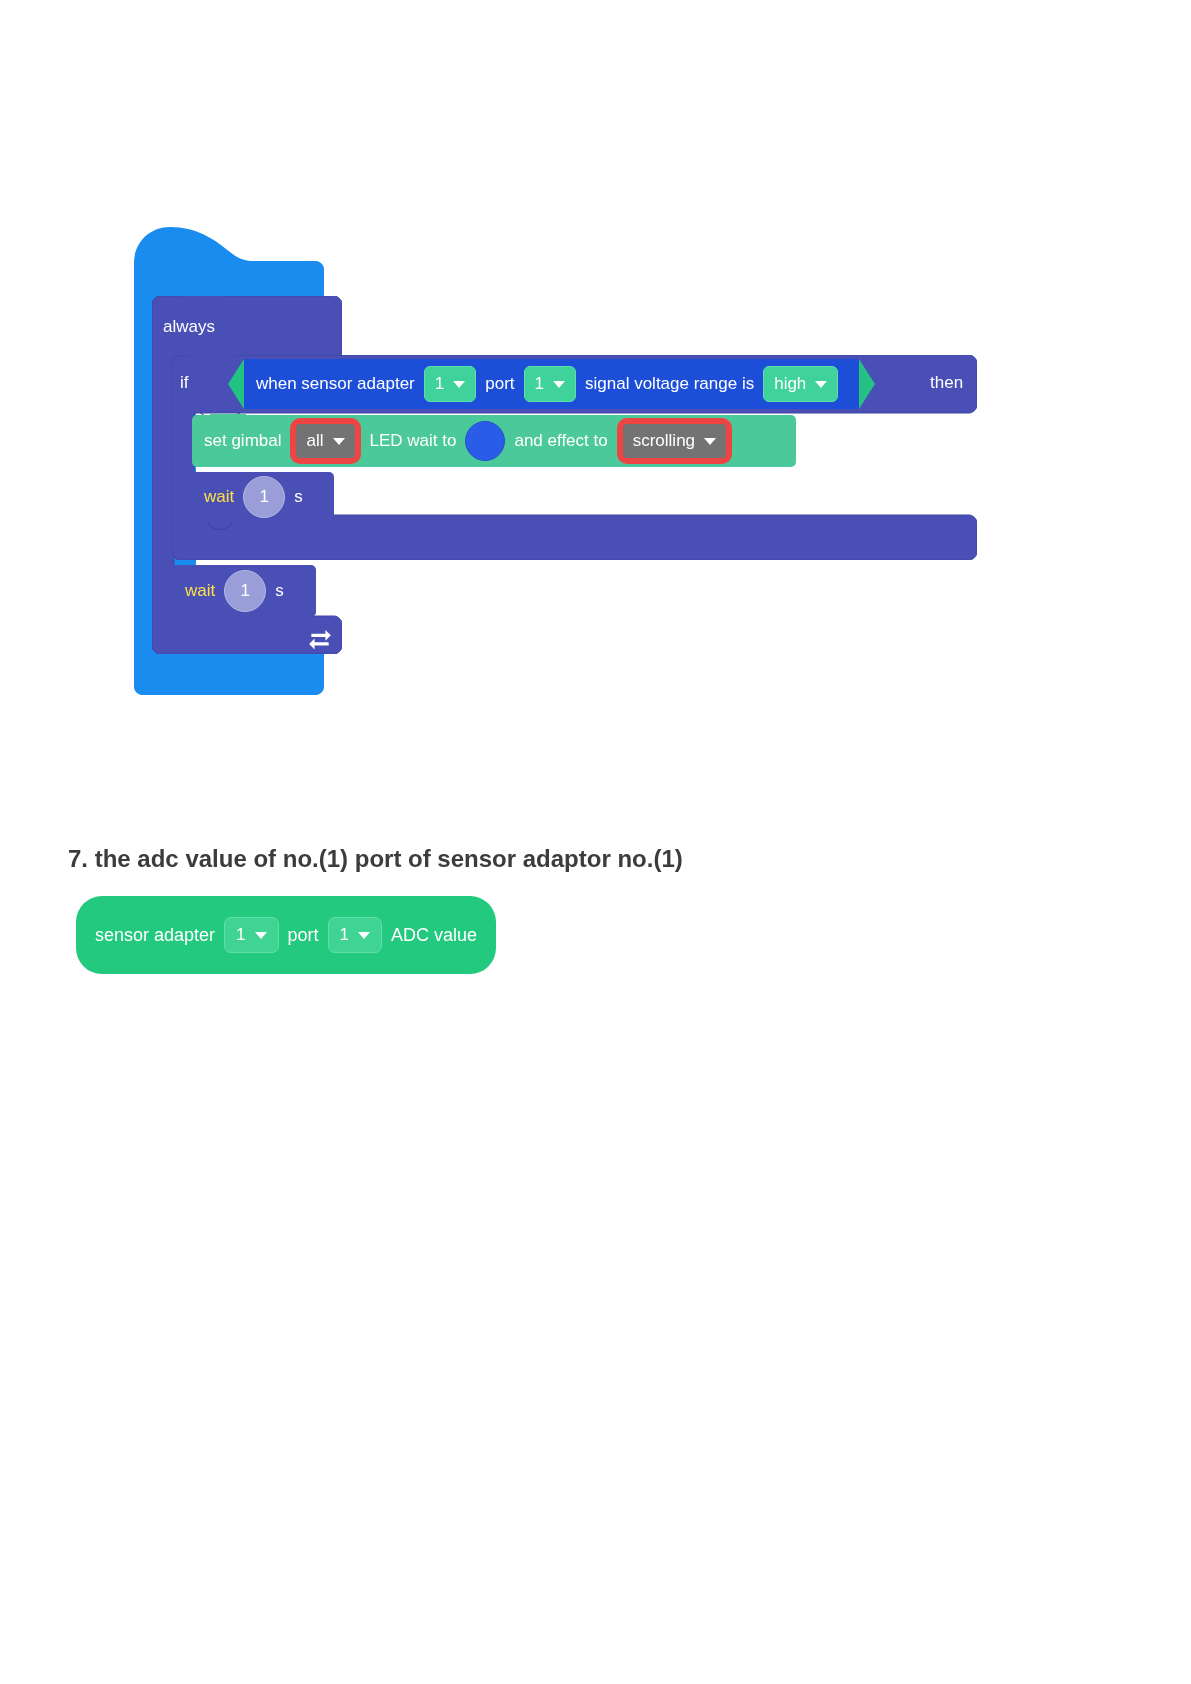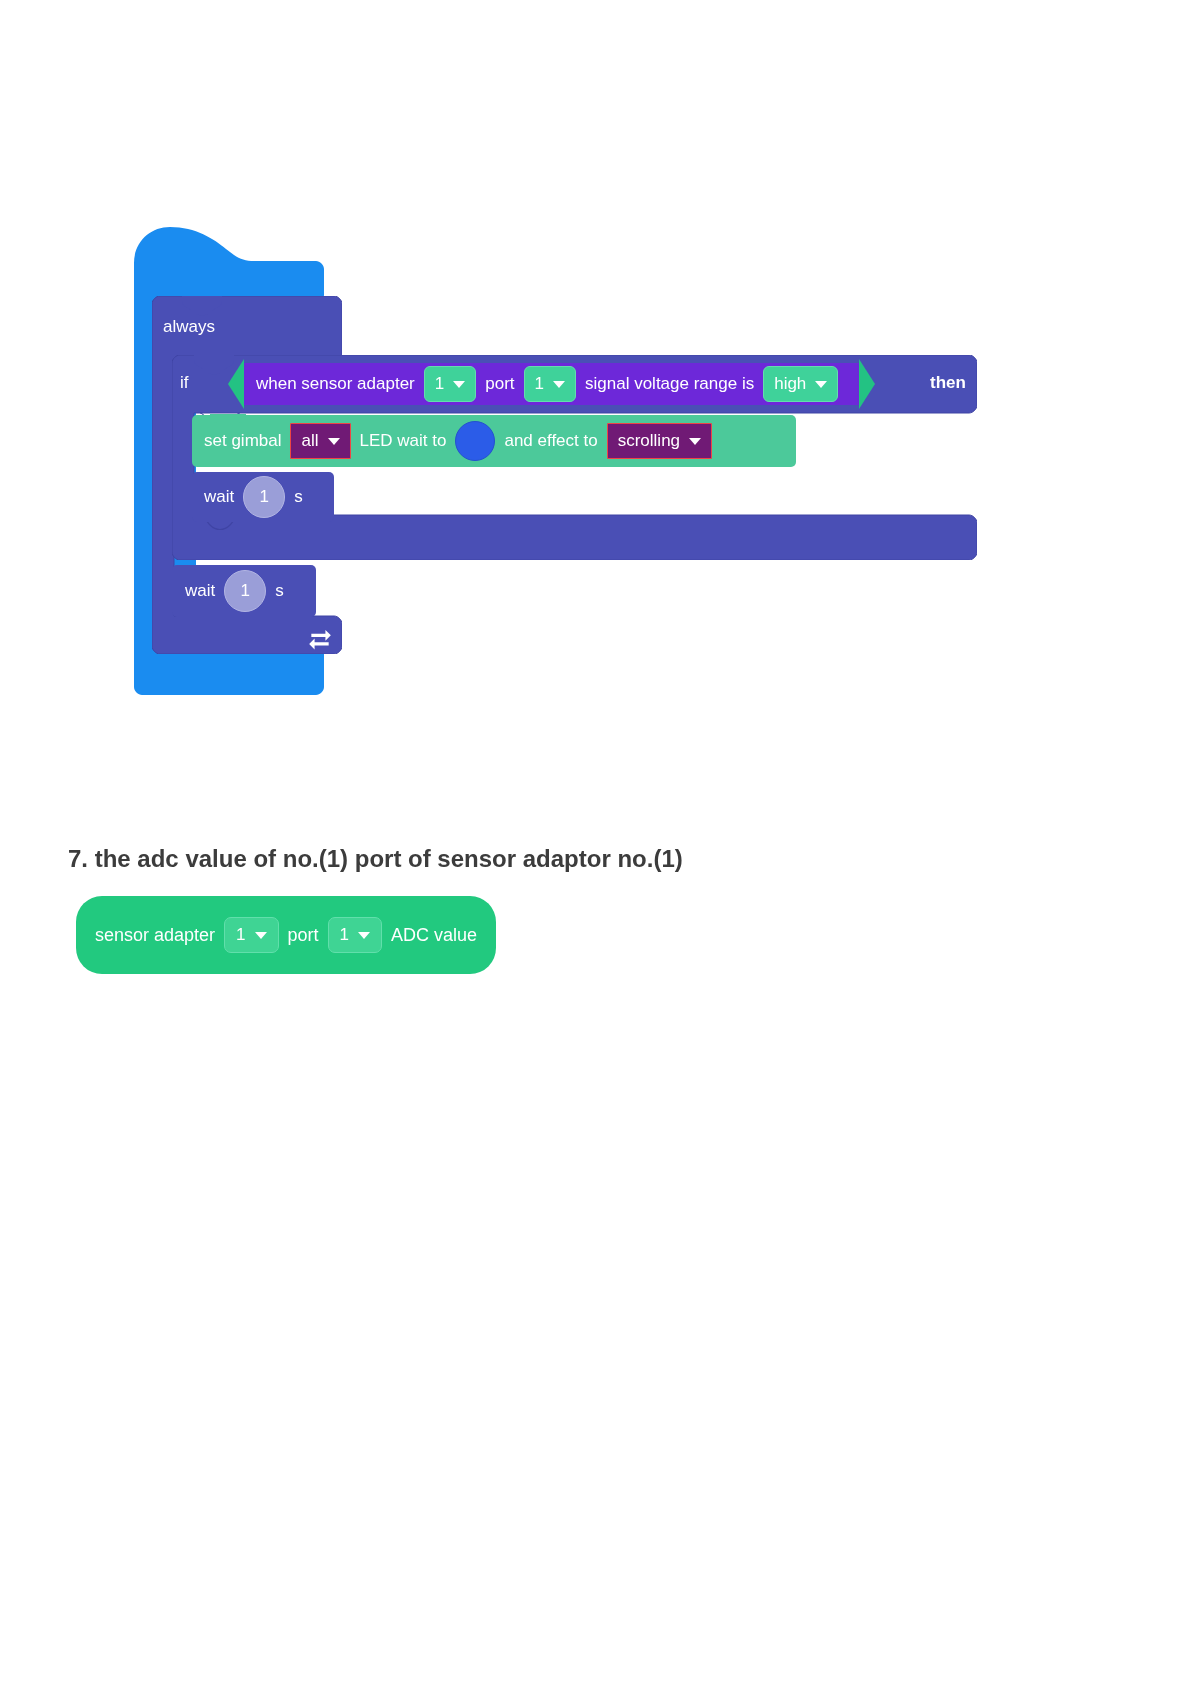--- a/index.html
+++ b/index.html
@@ -27,21 +27,21 @@
   .ifthen-wrap{position:absolute;left:113px;top:355px;width:805px;height:205px;}
   .if-label{position:absolute;left:121px;top:374px;}
   .then-label{position:absolute;left:871px;top:374px;}
 
   
   .cond{position:absolute;left:169px;top:359px;height:50px;
         display:flex;align-items:center;}
   .cond::before{content:"";position:absolute;left:0;top:0;width:0;height:0;
         border-top:25px solid transparent;border-bottom:25px solid transparent;
         border-right:16px solid #23c283;}
-  .cond-inner{display:flex;align-items:center;height:42px;background:#6d28d9;
+  .cond-inner{display:flex;align-items:center;height:50px;background:#1d4ed8;
         padding-left:12px;padding-right:12px;margin-left:16px;}
   .cond::after{content:"";position:absolute;right:-16px;top:0;width:0;height:0;
         border-top:25px solid transparent;border-bottom:25px solid transparent;
         border-left:16px solid #23c283;}
   .cond .txt{color:#ffffff;font-size:17px;white-space:nowrap;}
 
   
   .dd{display:inline-flex;align-items:center;gap:9px;
       background:#3fd29a;border:1px solid #63ddae;border-radius:6px;
       height:34px;padding:0 10px;margin:0 9px;}
@@ -50,34 +50,34 @@
          border-right:6px solid transparent;border-top:7px solid #ffffff;}
 
   
   .gimbal{position:absolute;left:133px;top:415px;width:592px;height:52px;
           background:#4cc99a;border-radius:5px;display:flex;align-items:center;
           padding-left:12px;}
   .gimbal .notch{position:absolute;left:18px;top:-1px;width:36px;height:9px;
           background:#4cc99a;border-radius:0 0 7px 7px;}
   .gimbal .txt{color:#ffffff;font-size:17px;white-space:nowrap;}
   .dd2{display:inline-flex;align-items:center;gap:9px;
-      background:#701a75;border:1px solid #ef4444;border-radius:1px;
+      background:#737373;border:6px solid #ef4444;border-radius:10px;
       height:34px;padding:0 10px;margin:0 9px;}
   .dd2 .v{color:#ffffff;font-size:17px;white-space:nowrap;}
   .swatch{width:38px;height:38px;border-radius:50%;background:#2b5ce8;
           margin:0 9px;border:1px solid #2450cf;}
 
   
   .wait1{position:absolute;left:133px;top:472px;width:130px;height:50px;
          background:#4a4fb5;border-radius:5px;display:flex;align-items:center;
          padding-left:12px;}
   .wait2{position:absolute;left:113px;top:565px;width:131px;height:52px;
          background:#4a4fb5;border-radius:5px;display:flex;align-items:center;
          padding-left:13px;}
-  .wait-txt{color:#ffffff;font-size:17px;}
+  .wait-txt{color:#fde047;font-size:17px;}
   .numpill{width:40px;height:40px;border-radius:50%;background:#9a9ed8;
            border:1px solid #b3b6e4;color:#ffffff;font-size:17px;
            display:flex;align-items:center;justify-content:center;margin:0 9px;}
   .unit{color:#ffffff;font-size:17px;}
 
   
   .sec-heading{position:absolute;left:68px;top:845px;
       font-size:24px;font-weight:bold;color:#3c3c3c;white-space:nowrap;}
 
   .adc-block{position:absolute;left:76px;top:896px;height:52px;
@@ -125,21 +125,21 @@
   <div class="ifthen-wrap">
     <svg width="805" height="205" viewBox="0 0 805 205">
       <path d="M8,0 L797,0 C801,0 805,4 805,8 L805,50 C805,54 801,58 797,58
                L22,58 L22,160 L797,160 C801,160 805,164 805,168 L805,197
                C805,201 801,205 797,205 L8,205 C4,205 0,201 0,197 L0,8 C0,4 4,0 8,0 Z" fill="#4a4fb5" stroke="#3f44a4" stroke-width="1"></path>
       <path d="M22,0 L22,5 C22,11 28,11 32,15 C38,21 46,21 52,15 C56,11 62,11 62,5 L62,0 Z" fill="#4a4fb5"></path>
       <path d="M28,58 C32,58 34,64 38,68 C44,74 52,74 58,68 C62,64 64,58 68,58" fill="none" stroke="#3f44a4" stroke-width="1.2"></path>
       <path d="M28,160 C32,160 34,166 38,170 C44,176 52,176 58,170 C62,166 64,160 68,160" fill="none" stroke="#3f44a4" stroke-width="1.2"></path>
     </svg>
     <div class="if-label lbl" style="position:absolute;left:8px;top:19px;text-align:right;">if</div>
-    <div class="then-label lbl" style="position:absolute;left:758px;top:19px;font-weight:bold;">then</div>
+    <div class="then-label lbl" style="position:absolute;left:758px;top:19px;">then</div>
   </div>
 
   <div class="cond">
     <div class="cond-inner">
       <span class="txt">when sensor adapter</span>
       <span class="dd">
         <span class="v">1</span>
         <span class="caret"></span>
       </span>
       <span class="txt">port</span>

